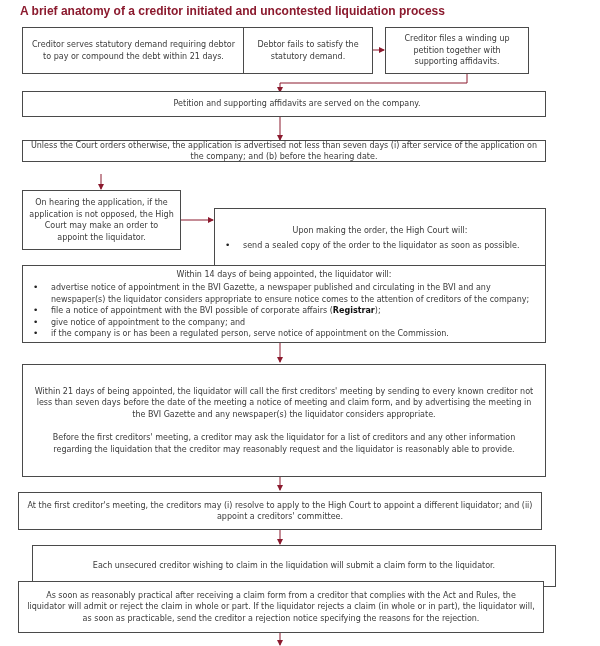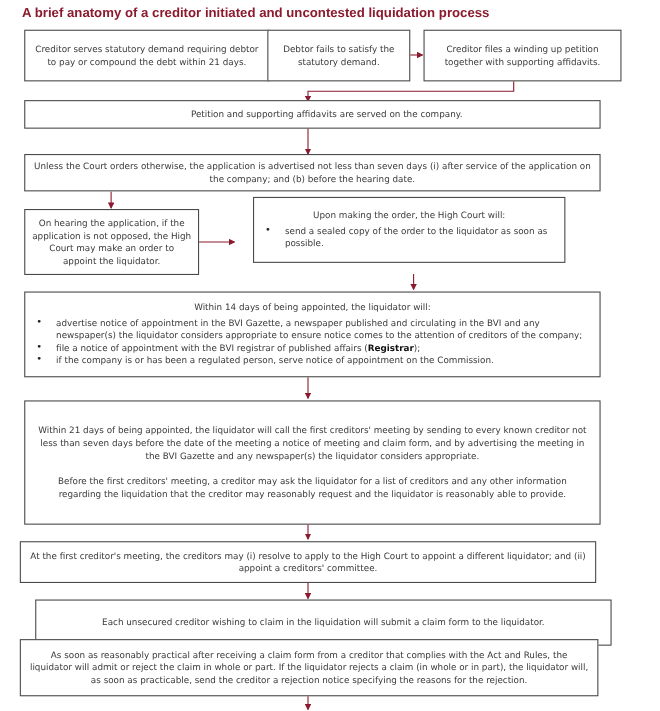--- a/index.html
+++ b/index.html
@@ -44,48 +44,49 @@
     <line x1="280" y1="632" x2="280" y2="645" marker-end="url(#ah)"></line>
   </g>
 </svg>
 
 <div class="box" style="left:22px;top:27px;width:223px;height:47px;">
   <p>Creditor serves statutory demand requiring debtor to pay or compound the debt within 21 days.</p>
 </div>
 <div class="box" style="left:243px;top:27px;width:130px;height:47px;">
   <p>Debtor fails to satisfy the statutory demand.</p>
 </div>
-<div class="box" style="left:385px;top:27px;width:180px;height:47px;">
+<div class="box" style="left:385px;top:27px;width:144px;height:47px;">
   <p>Creditor files a winding up petition together with supporting affidavits.</p>
 </div>
 
 <div class="box" style="left:22px;top:91px;width:524px;height:26px;padding-left:32px;">
   <p>Petition and supporting affidavits are served on the company.</p>
 </div>
 
-<div class="box" style="left:22px;top:140px;width:524px;height:34px;">
+<div class="box" style="left:22px;top:140px;width:524px;height:22px;">
   <p>Unless the Court orders otherwise, the application is advertised not less than seven days (i) after service of the application on the company; and (b) before the hearing date.</p>
 </div>
 
 <div class="box" style="left:22px;top:190px;width:159px;height:60px;">
   <p>On hearing the application, if the application is not opposed, the High Court may make an order to appoint the liquidator.</p>
 </div>
 
-<div class="box" style="left:214px;top:179px;width:284px;height:60px;margin-left:16px;">
+<div class="box" style="left:214px;top:208px;width:332px;height:60px;">
   <p class="lead">Upon making the order, the High Court will:</p>
   <ul>
     <li>send a sealed copy of the order to the liquidator as soon as possible.</li>
   </ul>
 </div>
 
 <div class="box" style="left:22px;top:265px;width:524px;height:78px;">
   <p class="lead">Within 14 days of being appointed, the liquidator will:</p>
   <ul style="margin-top:2px;">
     <li>advertise notice of appointment in the BVI Gazette, a newspaper published and circulating in the BVI and any newspaper(s) the liquidator considers appropriate to ensure notice comes to the attention of creditors of the company;</li>
-    <li><span>file a notice of appointment with the BVI registrar of published affairs (</span><b class="bold">Registrar</b><span>);</span></li>
+    <li><span>file a notice of appointment with the BVI possible of corporate affairs (</span><b class="bold">Registrar</b><span>);</span></li>
+    <li>give notice of appointment to the company; and</li>
     <li>if the company is or has been a regulated person, serve notice of appointment on the Commission.</li>
   </ul>
 </div>
 
 <div class="box" style="left:22px;top:364px;width:524px;height:113px;padding:2px 10px;">
   <p>Within 21 days of being appointed, the liquidator will call the first creditors' meeting by sending to every known creditor not less than seven days before the date of the meeting a notice of meeting and claim form, and by advertising the meeting in the BVI Gazette and any newspaper(s) the liquidator considers appropriate.</p>
   <p style="margin-top:12px;">Before the first creditors' meeting, a creditor may ask the liquidator for a list of creditors and any other information regarding the liquidation that the creditor may reasonably request and the liquidator is reasonably able to provide.</p>
 </div>
 
 <div class="box" style="left:18px;top:492px;width:524px;height:38px;">

